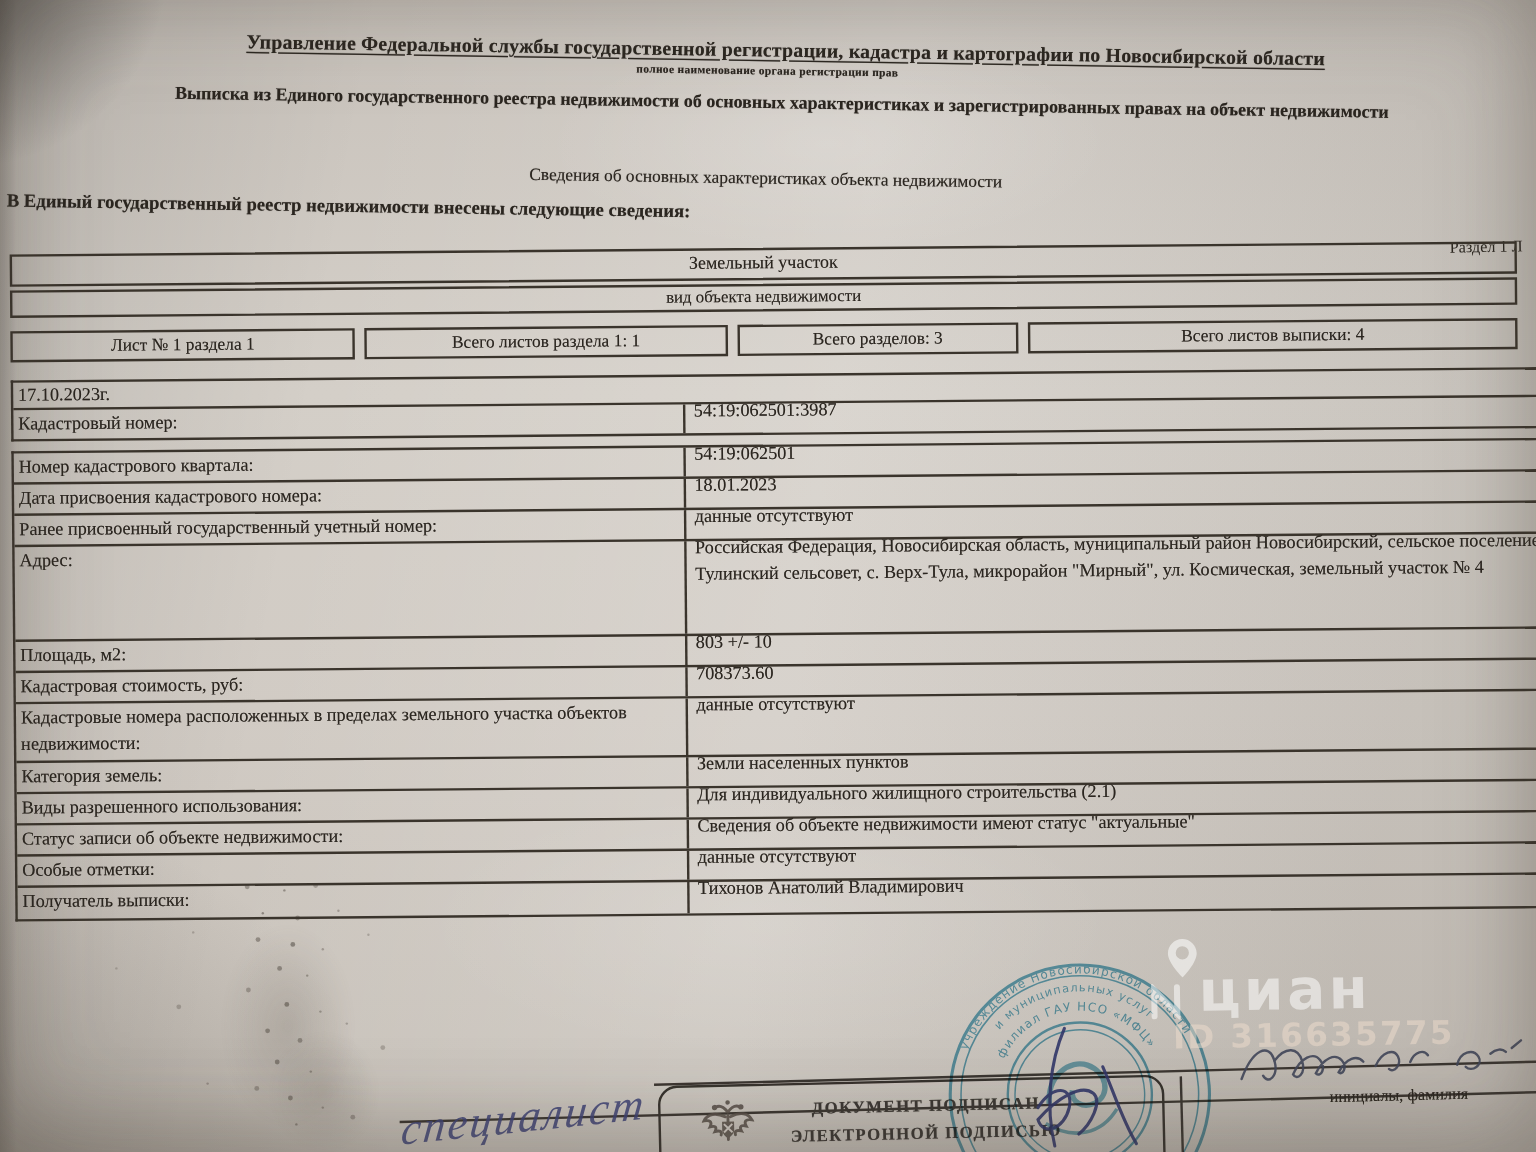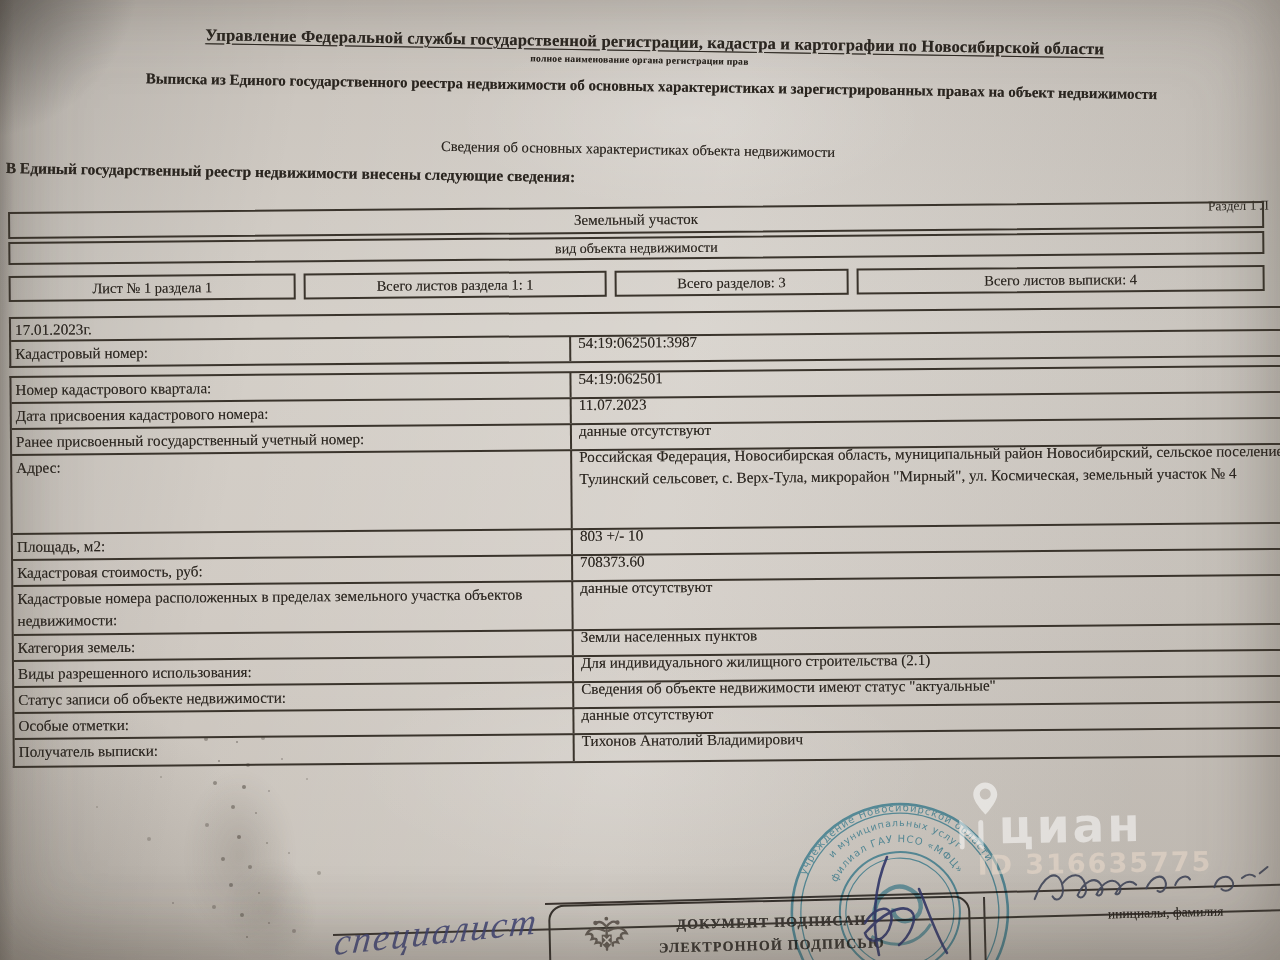--- a/index.html
+++ b/index.html
@@ -129,35 +129,35 @@
       <div class="t1row c">вид объекта недвижимости</div>
     </div>
     <div class="sheet" id="sheetRow">
         <div class="sheet-cell">Лист № 1 раздела 1</div>
         <div class="sheet-cell">Всего листов раздела 1: 1</div>
         <div class="sheet-cell">Всего разделов: 3</div>
         <div class="sheet-cell">Всего листов выписки: 4</div>
       </div>
     <div class="tblock" id="blockA">
       <div class="trow full">
-        <div class="cell">17.01.2023г.</div>
+        <div class="cell">17.10.2023г.</div>
       </div>
     <div class="trow" style="min-height: 24px;">
           <div class="cell label">Кадастровый номер:</div>
           <div class="cell value"><span>54:19:062501:3987</span></div>
         </div>
       </div>
     <div class="tblock" id="blockB">
         <div class="trow" style="min-height: 24px;">
           <div class="cell label">Номер кадастрового квартала:</div>
           <div class="cell value"><span>54:19:062501</span></div>
         </div>
         <div class="trow" style="min-height: 24px;">
           <div class="cell label">Дата присвоения кадастрового номера:</div>
-          <div class="cell value"><span>11.07.2023</span></div>
+          <div class="cell value"><span>18.01.2023</span></div>
         </div>
         <div class="trow" style="min-height: 24px;">
           <div class="cell label">Ранее присвоенный государственный учетный номер:</div>
           <div class="cell value"><span>данные отсутствуют</span></div>
         </div>
         <div class="trow" style="min-height: 77px;">
           <div class="cell label">Адрес:</div>
           <div class="cell value"><span>Российская Федерация, Новосибирская область, муниципальный район Новосибирский, сельское поселение Верх-Тулинский сельсовет, с. Верх-Тула, микрорайон "Мирный", ул. Космическая, земельный участок № 4</span></div>
         </div>
         <div class="trow" style="min-height: 24px;">

